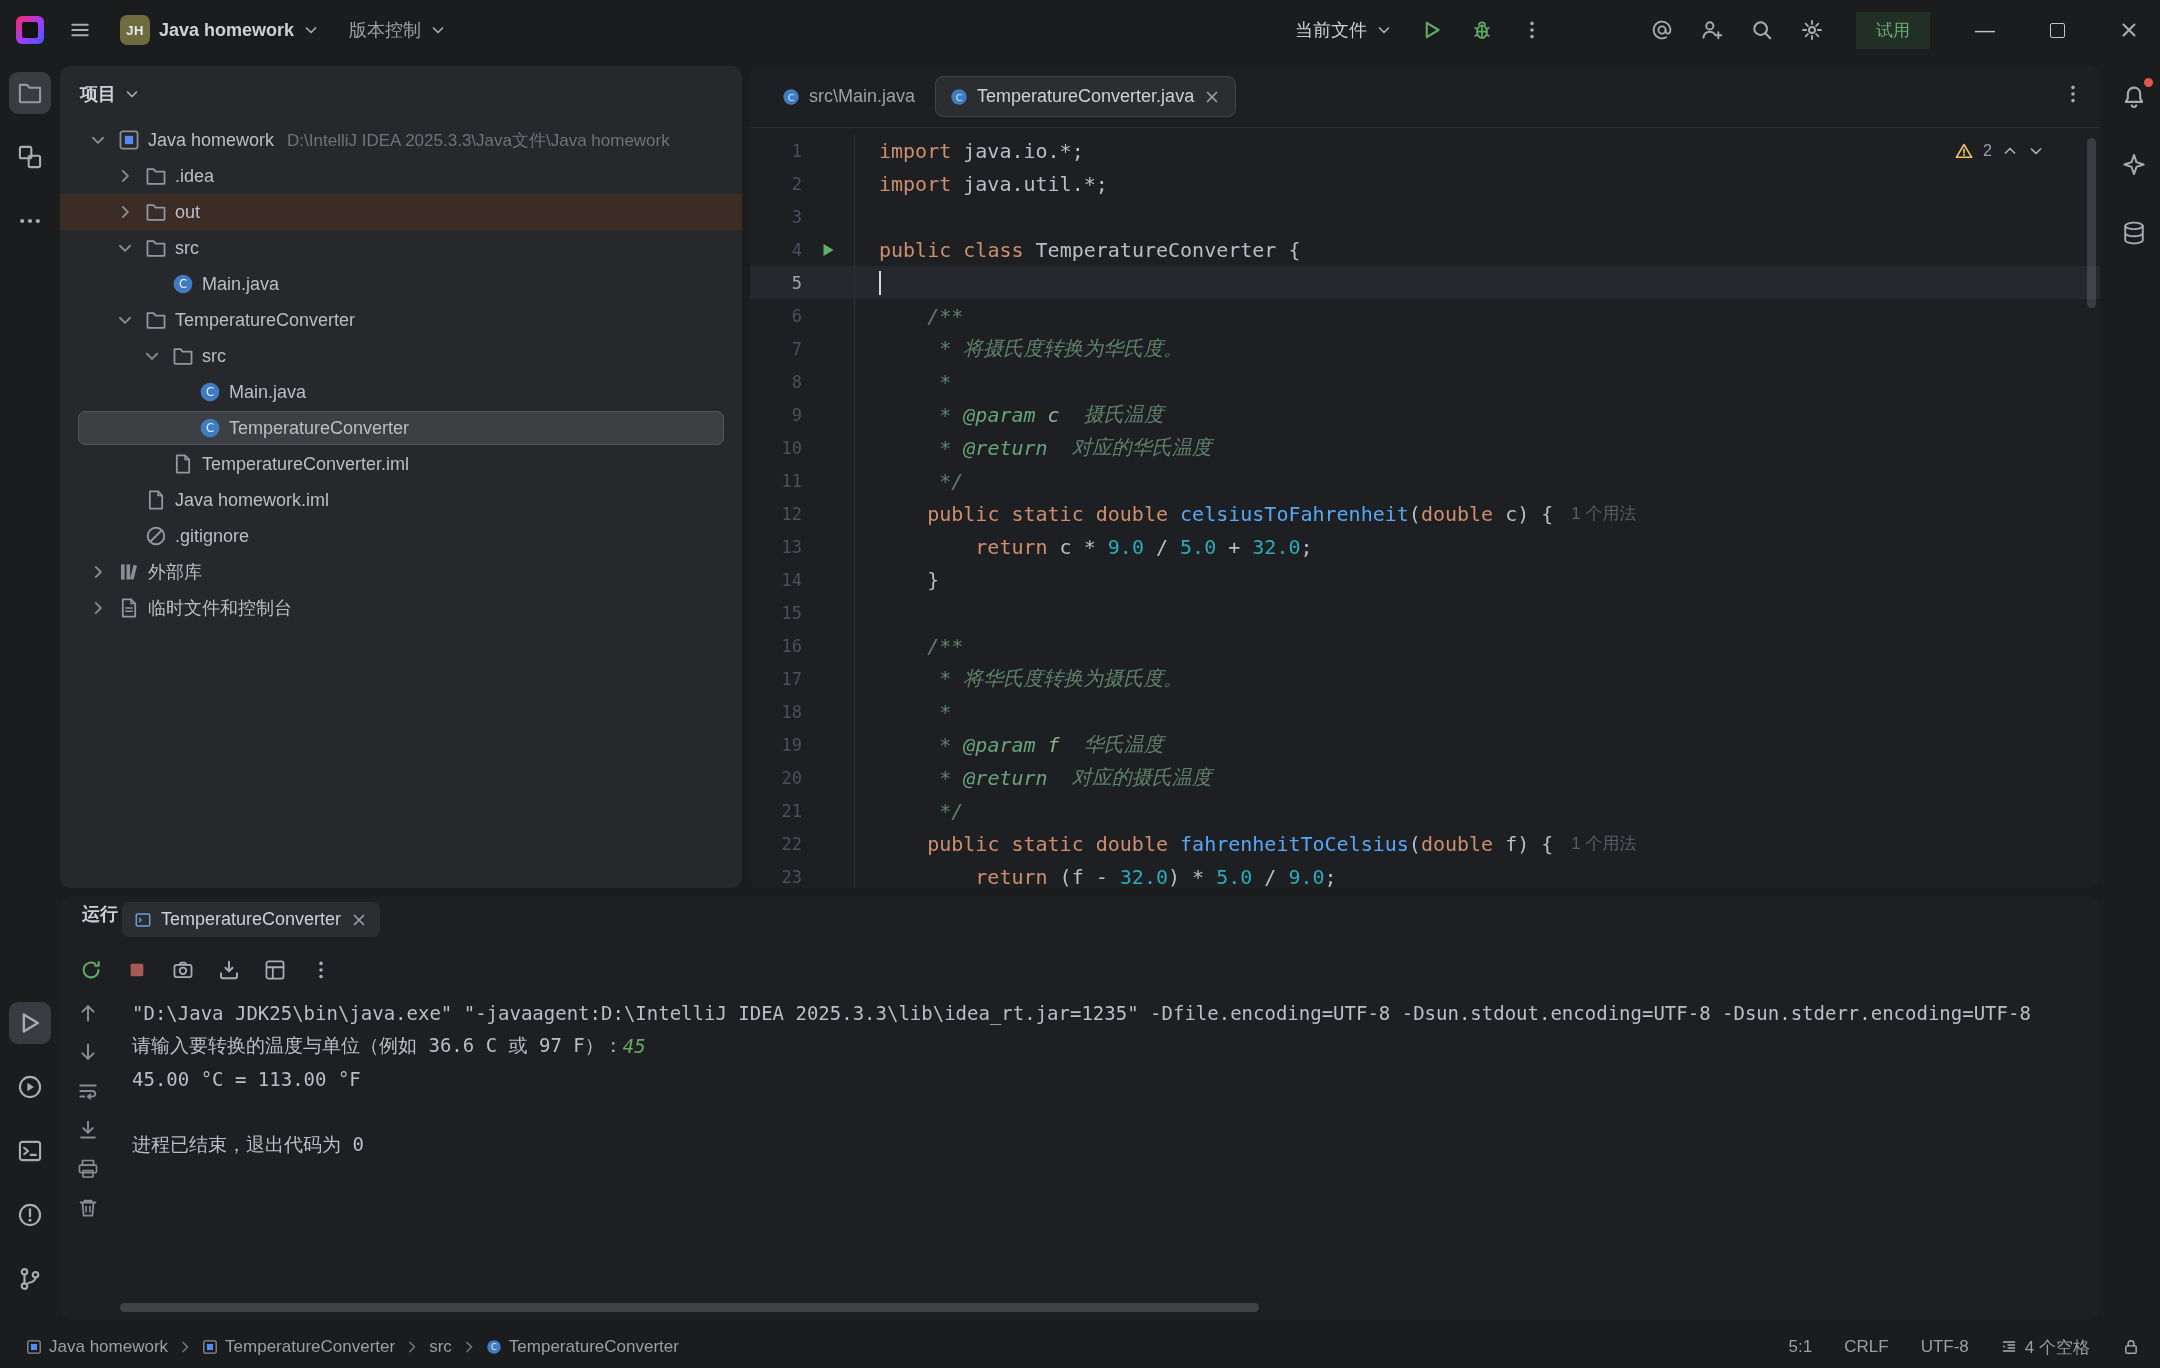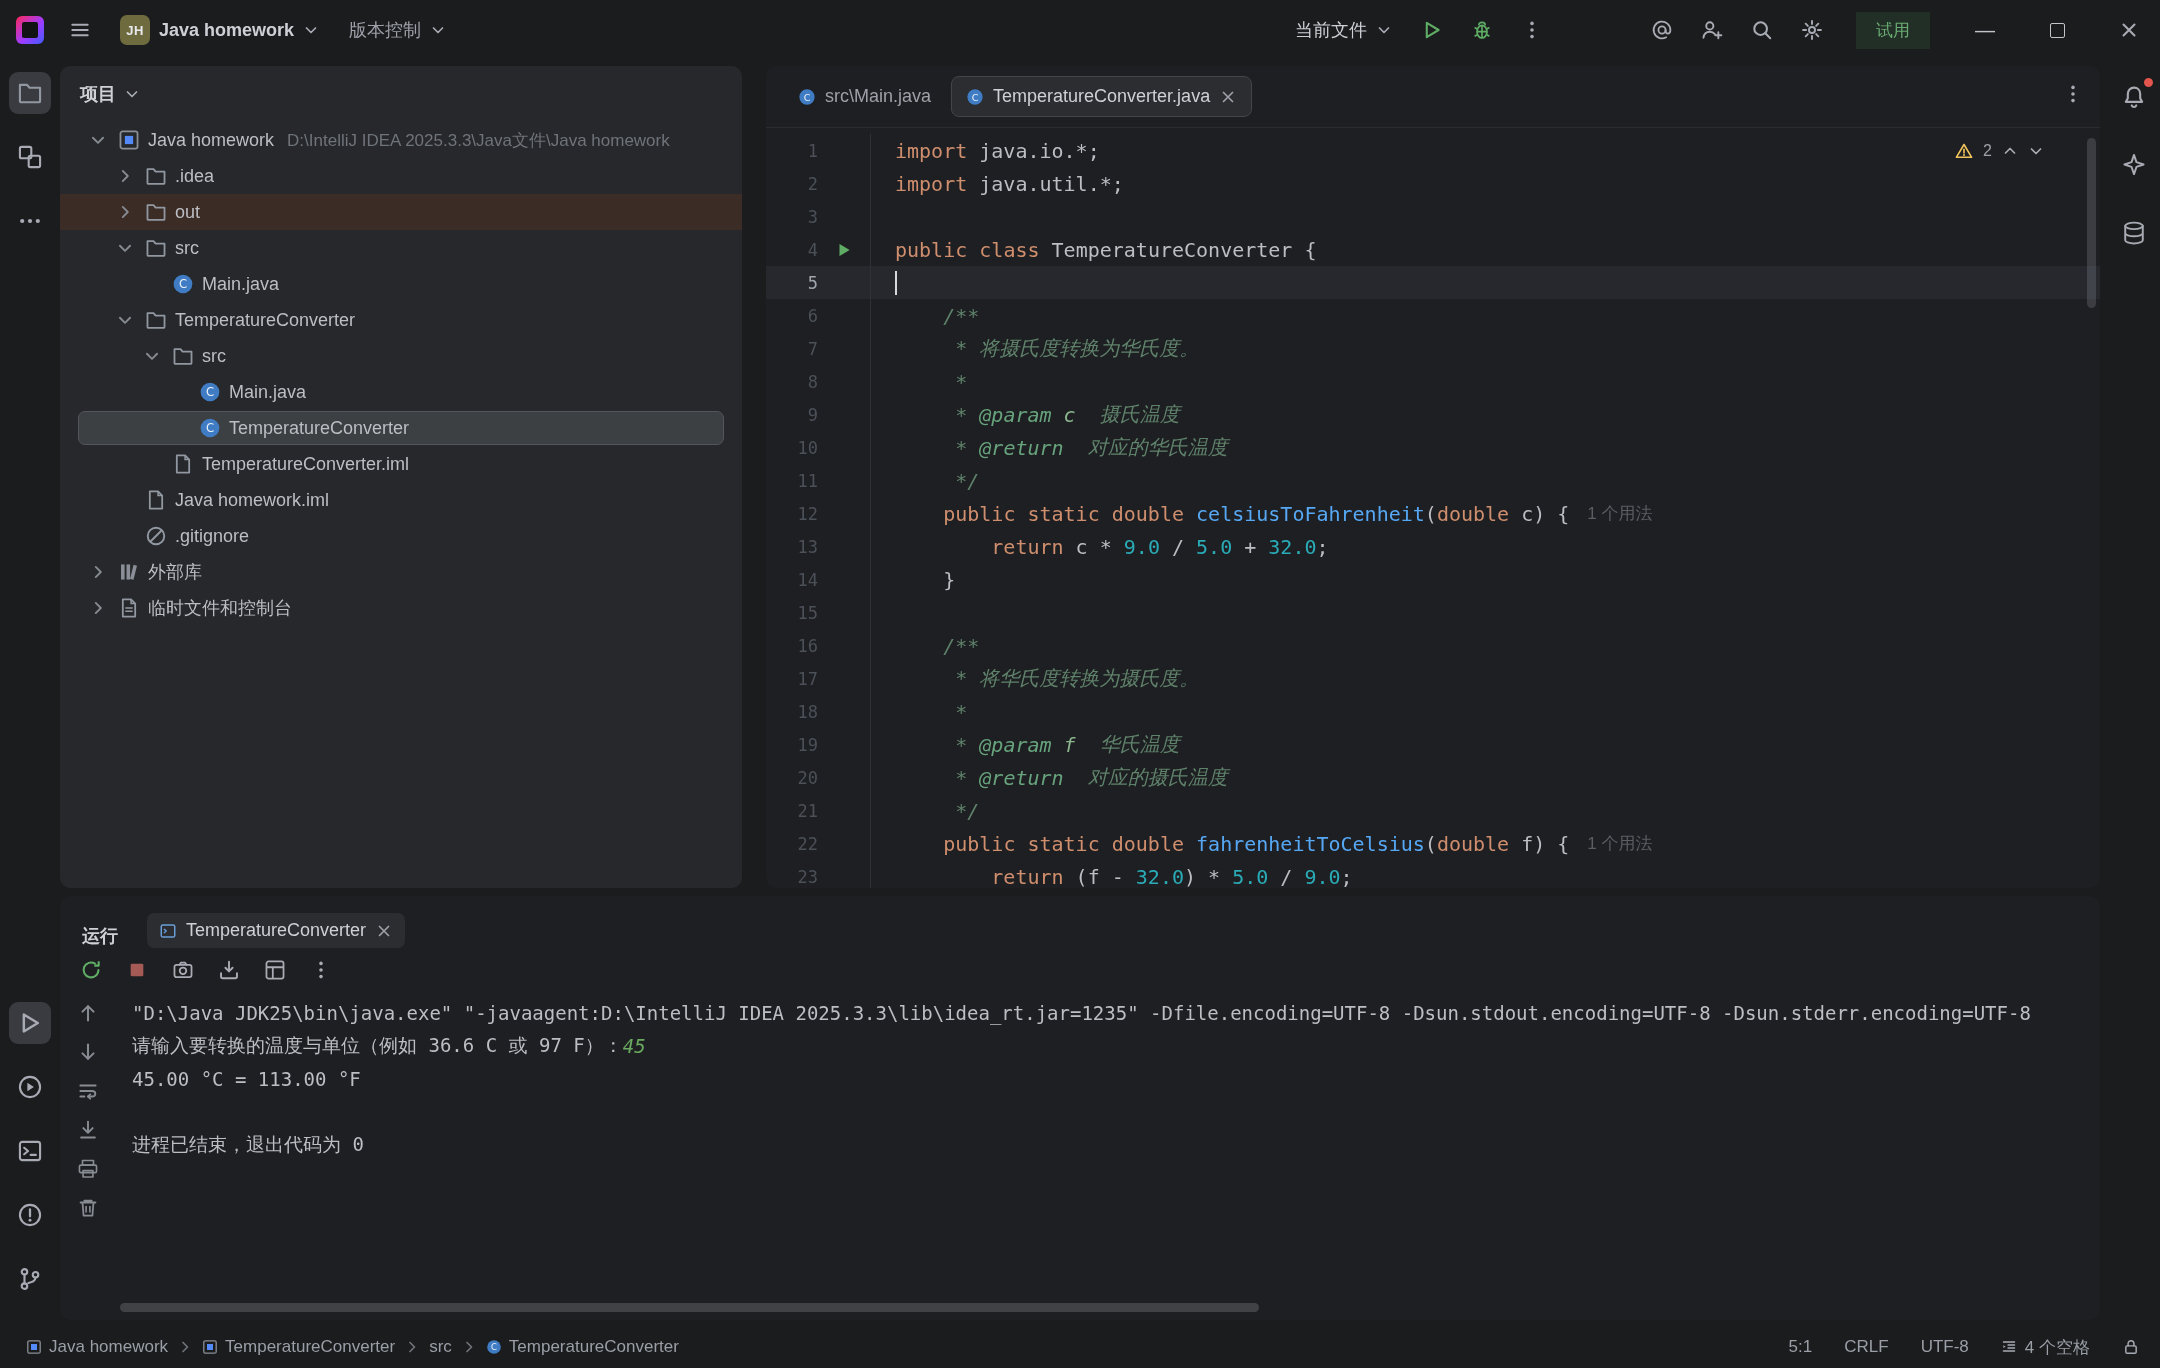--- a/index.html
+++ b/index.html
@@ -32,21 +32,21 @@
 
 
 #main{flex:1;display:flex;min-height:0}
 #left-strip{width:60px;flex:0 0 auto;display:flex;flex-direction:column;align-items:center;padding:12px 0 26px}
 .strip-top,.strip-bottom{display:flex;flex-direction:column;align-items:center;gap:22px}
 .strip-bottom{margin-top:auto}
 .strip-btn{width:42px;height:42px;border-radius:9px;display:inline-flex;align-items:center;justify-content:center;color:#9da0a8}
 .strip-btn.active{background:#393b40;color:#dfe1e5}
 #right-strip{width:52px;flex:0 0 auto;display:flex;flex-direction:column;align-items:center;padding-top:16px;gap:26px}
 #center{flex:1;display:flex;flex-direction:column;min-width:0;padding:6px 8px 6px 0;gap:8px}
-#upper{flex:1;display:flex;gap:24px;min-height:0}
+#upper{flex:1;display:flex;gap:8px;min-height:0}
 
 
 #project-panel{width:682px;flex:0 0 auto;background:#26282b;border-radius:10px;display:flex;flex-direction:column;overflow:hidden}
 .panel-header{height:56px;display:flex;align-items:center;gap:8px;padding:0 20px;color:#ced0d6;font-weight:600}
 #tree{flex:1;overflow:hidden;padding-bottom:8px}
 .trow{position:relative;height:36px;display:flex;align-items:center}
 .trow-in{position:relative;z-index:1;display:flex;align-items:center;gap:8px;height:100%;white-space:nowrap;width:100%}
 .trow .chev{width:24px;height:18px;display:inline-flex;align-items:center;justify-content:center;color:#868a91;flex:0 0 auto}
 .trow .ticon{width:22px;height:22px;flex:0 0 auto}
 .tlabel{color:#bcbec4}
@@ -71,21 +71,21 @@
 .caret{display:inline-block;width:2px;height:24px;background:#d6d8dd;margin-right:-2px}
 .tk-d{color:#bcbec4}.tk-kw{color:#cf8e6d}.tk-m{color:#56a8f5}.tk-n{color:#2aacb8}
 .tk-doc{color:#5f826b;font-style:italic}.tk-tag{color:#67a37c;font-style:italic}.tk-par{color:#8bb58d;font-style:italic}
 .inlay{color:#5a5d63;font-size:17px;margin-left:18px;font-family:"Liberation Sans","DejaVu Sans",sans-serif}
 .insp{position:absolute;top:14px;right:56px;display:flex;align-items:center;gap:10px;color:#9da0a8}
 .insp-count{font-size:16px;color:#9da0a8}
 .vscroll{position:absolute;top:10px;right:4px;width:9px;height:170px;background:rgba(166,170,180,.22);border-radius:5px}
 
 
 #run-panel{height:424px;flex:0 0 auto;background:#1e1f22;border-radius:10px;display:flex;flex-direction:column;position:relative;overflow:hidden}
-.run-header{height:52px;display:flex;align-items:flex-end;gap:29px;padding:6px 16px 0 22px}
+.run-header{height:52px;display:flex;align-items:flex-start;gap:4px;padding:6px 16px 0 22px}
 .run-title{color:#ced0d6;font-weight:600}
 .run-tab{display:inline-flex;align-items:center;gap:9px;padding:7px 12px;border-radius:7px;background:#2b2d30;color:#ced0d6}
 .run-toolbar{height:44px;display:flex;align-items:center;gap:24px;padding:0 0 0 20px}
 .run-body{flex:1;display:flex;min-height:0}
 .console-strip{width:56px;flex:0 0 auto;display:flex;flex-direction:column;align-items:center;gap:17px;padding-top:10px}
 .console-strip .icon{color:#878b92}
 #console{flex:1;padding:4px 0 0 16px;overflow:hidden;font-family:"DejaVu Sans Mono","Liberation Mono",monospace;font-size:19px}
 .console-line{height:33px;display:flex;align-items:center;white-space:pre}
 .tk-in{color:#69aa5e;font-style:italic}
 .hscroll{position:absolute;left:60px;right:50px;bottom:8px;height:9px}

